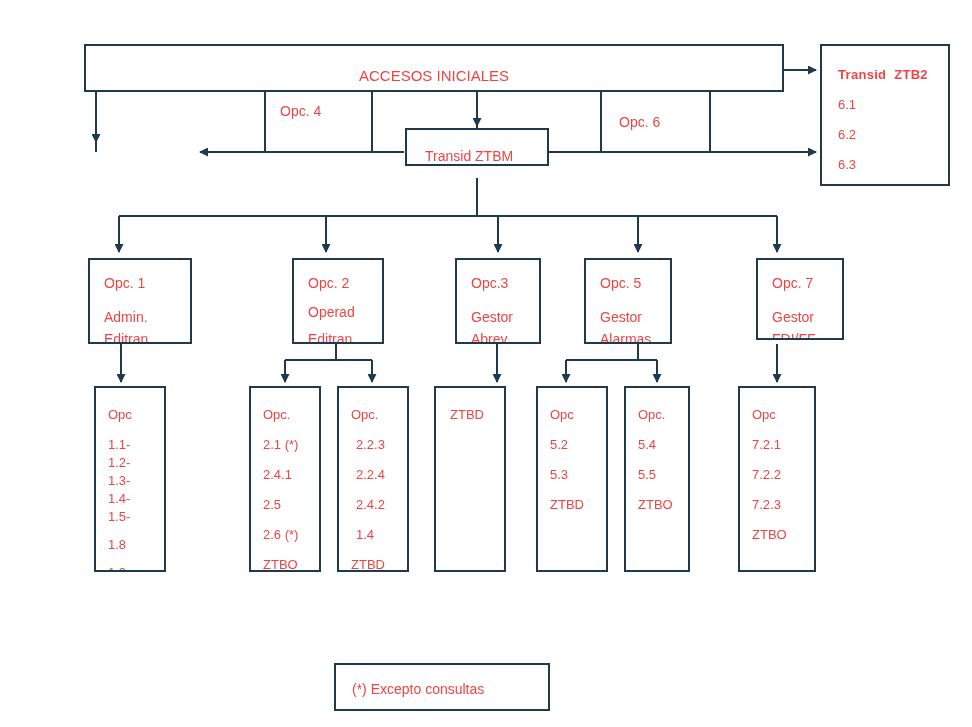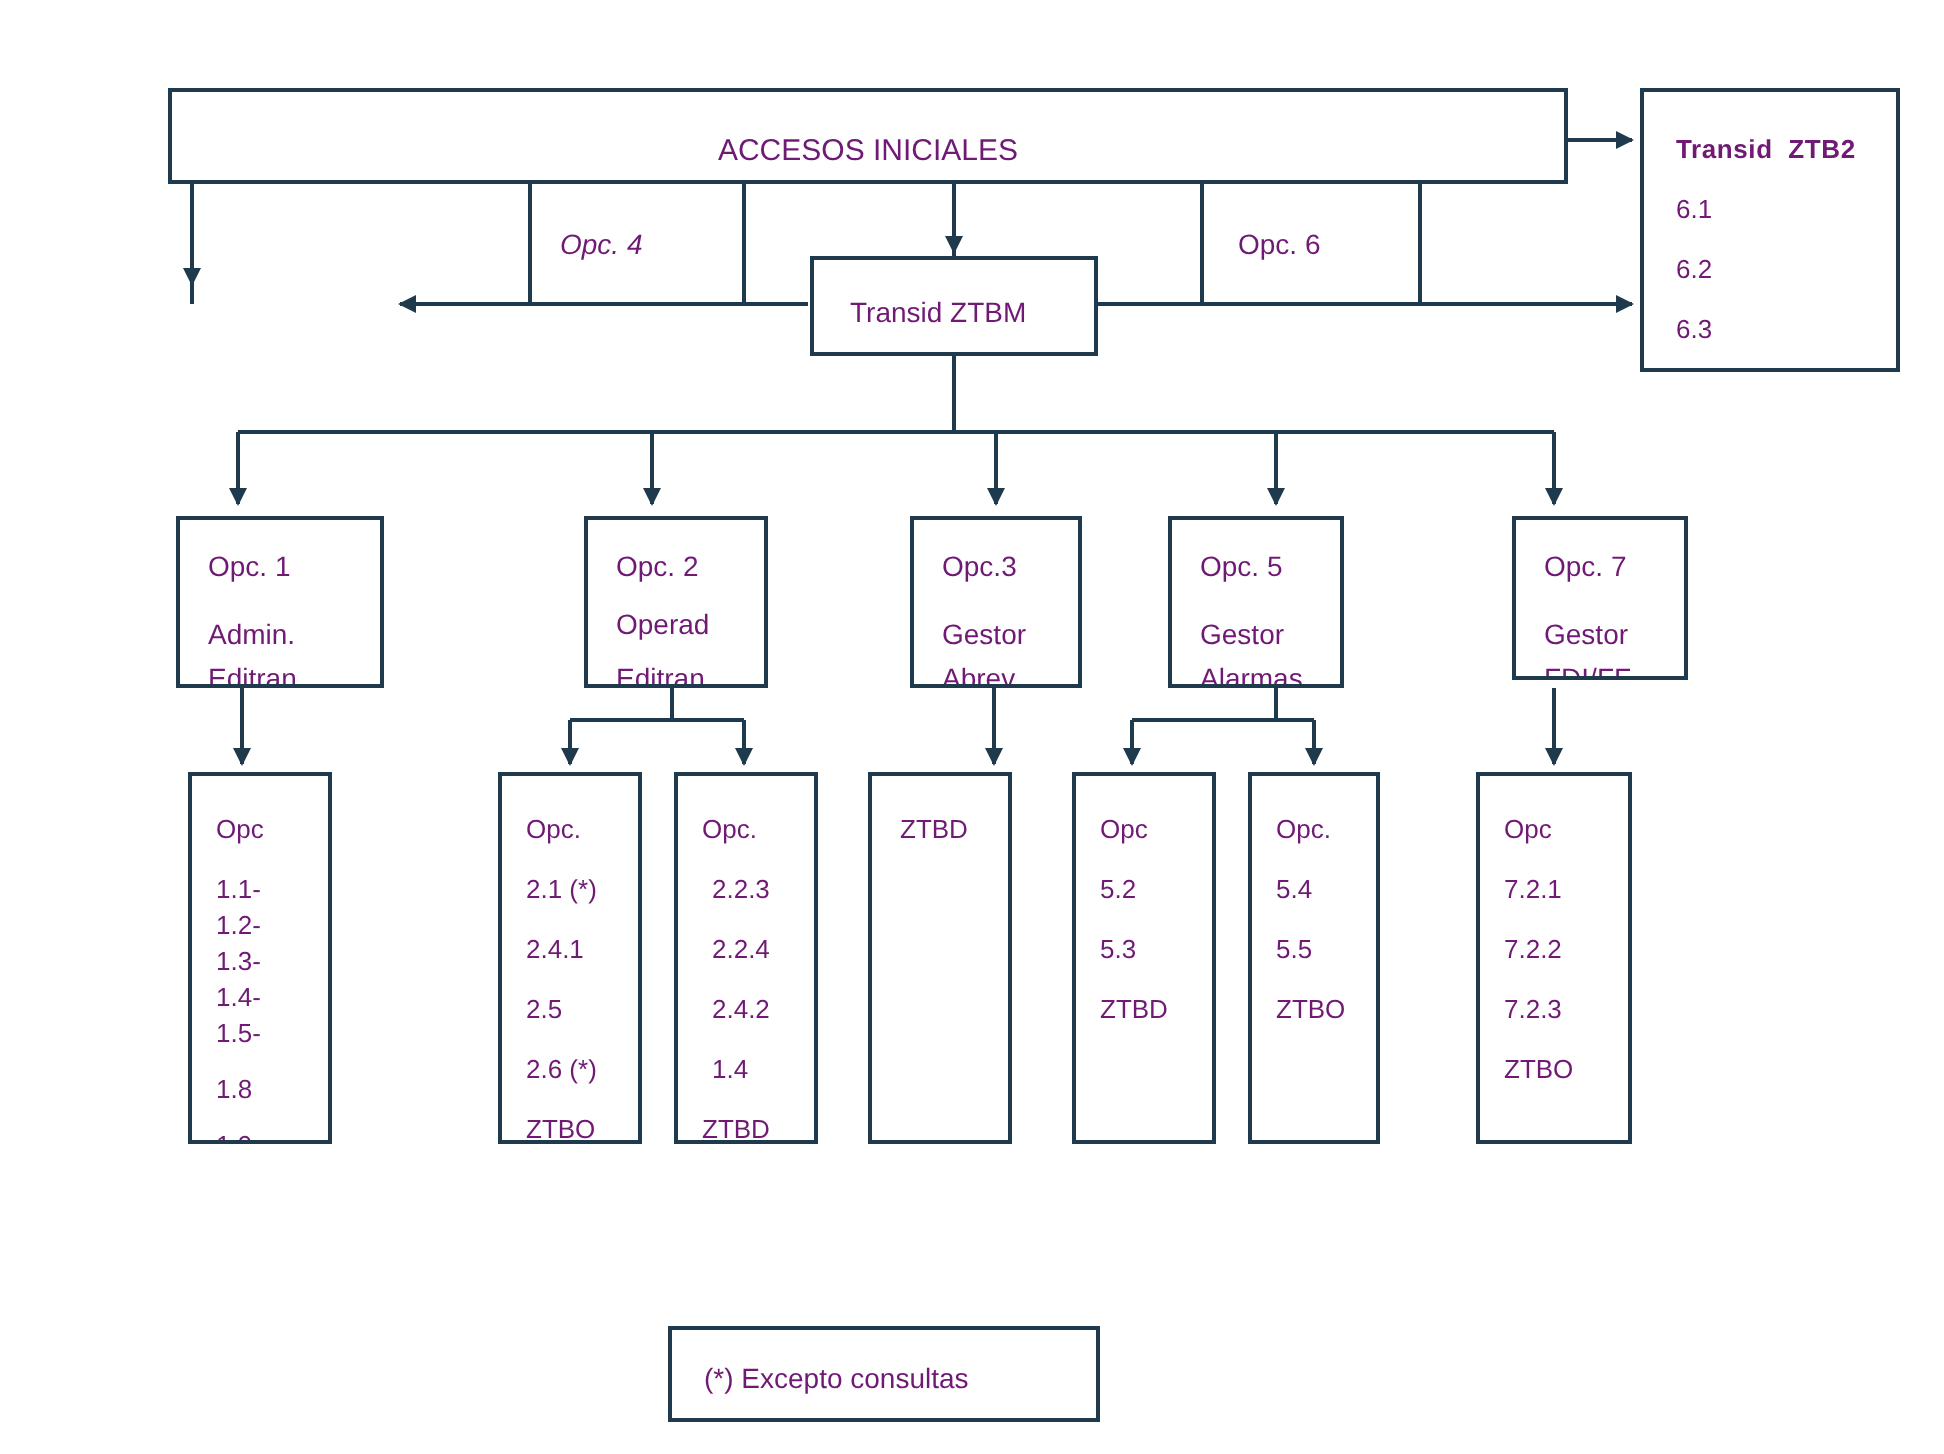--- a/index.html
+++ b/index.html
@@ -30,21 +30,21 @@
     position: absolute;
     left: 0;
     top: 0;
     width: 972px;
     height: 727px;
     pointer-events: none;
   }
   .lbl {
     position: absolute;
     white-space: pre;
-    color: #701a75;
+    color: #ef4444;
     line-height: 1.0;
   }
 
   
   .hdr-title {
     font-size: 15px;
     left: 0; right: 0;
     top: 22px;
     text-align: center;
   }
@@ -145,25 +145,25 @@
       <line x1="657" y1="360" x2="657" y2="382" marker-end="url(#arrHead)"></line>
 
       <line x1="777" y1="344" x2="777" y2="382" marker-end="url(#arrHead)"></line>
     </g>
   </svg>
 
   <div class="box" style="left:84px; top:44px; width:700px; height:48px;">
     <div class="lbl hdr-title">ACCESOS INICIALES</div>
   </div>
 
-  <div class="lbl cell-label" style="left:280px; top:115px;font-style:italic;">Opc. 4</div>
+  <div class="lbl cell-label" style="left:280px; top:104px;">Opc. 4</div>
   <div class="lbl cell-label" style="left:619px; top:115px;">Opc. 6</div>
 
 
-  <div class="box" style="left:405px; top:128px; width:144px; height:50px;">
+  <div class="box" style="left:405px; top:128px; width:144px; height:38px;">
     <div class="lbl transid-plain" style="left:18px; top:19px;">Transid ZTBM</div>
   </div>
 
   <div class="box" style="left:820px; top:44px; width:130px; height:142px;">
     <div class="lbl ztb2-title" style="left:16px; top:22px;">Transid  ZTB2</div>
     <div class="lbl ztb2-item" style="left:16px; top:52px;">6.1</div>
     <div class="lbl ztb2-item" style="left:16px; top:82px;">6.2</div>
     <div class="lbl ztb2-item" style="left:16px; top:112px;">6.3</div>
   </div>
 

